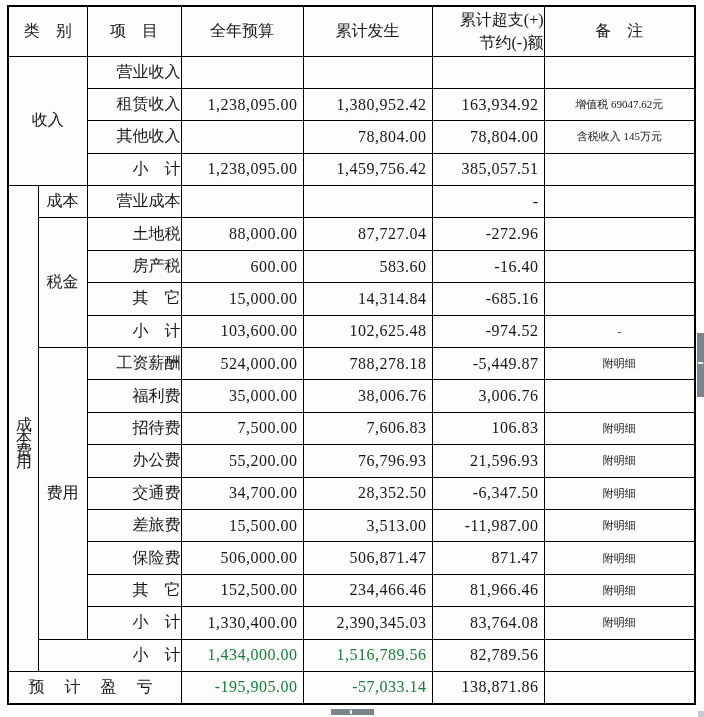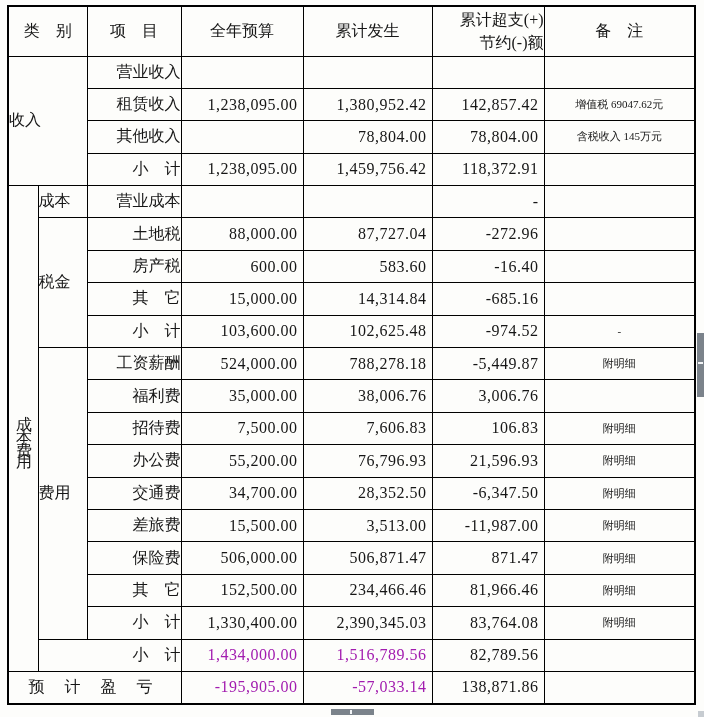--- a/index.html
+++ b/index.html
@@ -32,29 +32,29 @@
     font-weight: normal;
     padding: 0;
     overflow: hidden;
     vertical-align: middle;
     white-space: nowrap;
   }
   tr.hdr { height: 50px; }
   tr.r { height: 32.4px; }
   th { text-align: center; }
   .hline { display: block; line-height: 1.45; text-align: right; }
-  .cat { }
+  .cat { text-align: center; }
   .item { text-align: right; }
   .num {
     text-align: right;
     padding-right: 5px !important;
     letter-spacing: 0.5px;
   }
   .rmk { text-align: center; font-size: 11px; }
-  .red { color: #a21caf; }
+  .red { color: #15803d; }
   .vertcell { text-align: center; }
   .vlabel {
     display: inline-block;
     writing-mode: vertical-lr;
     letter-spacing: 13px;
     line-height: 30px;
     margin-top: 6px;
   }
   .pl-label { padding-right: 26px !important; letter-spacing: 2px; }
   
@@ -123,35 +123,35 @@
       <td class="item">营业收入</td>
       <td class="num"></td>
       <td class="num"></td>
       <td class="num"></td>
       <td class="rmk"></td>
     </tr>
     <tr class="r">
       <td class="item">租赁收入</td>
       <td class="num">1,238,095.00</td>
       <td class="num">1,380,952.42</td>
-      <td class="num">142,857.42</td>
+      <td class="num">163,934.92</td>
       <td class="rmk">增值税 69047.62元</td>
     </tr>
     <tr class="r">
       <td class="item">其他收入</td>
       <td class="num"></td>
       <td class="num">78,804.00</td>
       <td class="num">78,804.00</td>
       <td class="rmk">含税收入 145万元</td>
     </tr>
     <tr class="r">
       <td class="item">小　计</td>
       <td class="num">1,238,095.00</td>
       <td class="num">1,459,756.42</td>
-      <td class="num">118,372.91</td>
+      <td class="num">385,057.51</td>
       <td class="rmk"></td>
     </tr>
 
     <tr class="r">
       <td class="vertcell" rowspan="15">
         <span class="vlabel">成本费用</span>
       </td>
       <td class="cat">成本</td>
       <td class="item">营业成本</td>
       <td class="num"></td>

